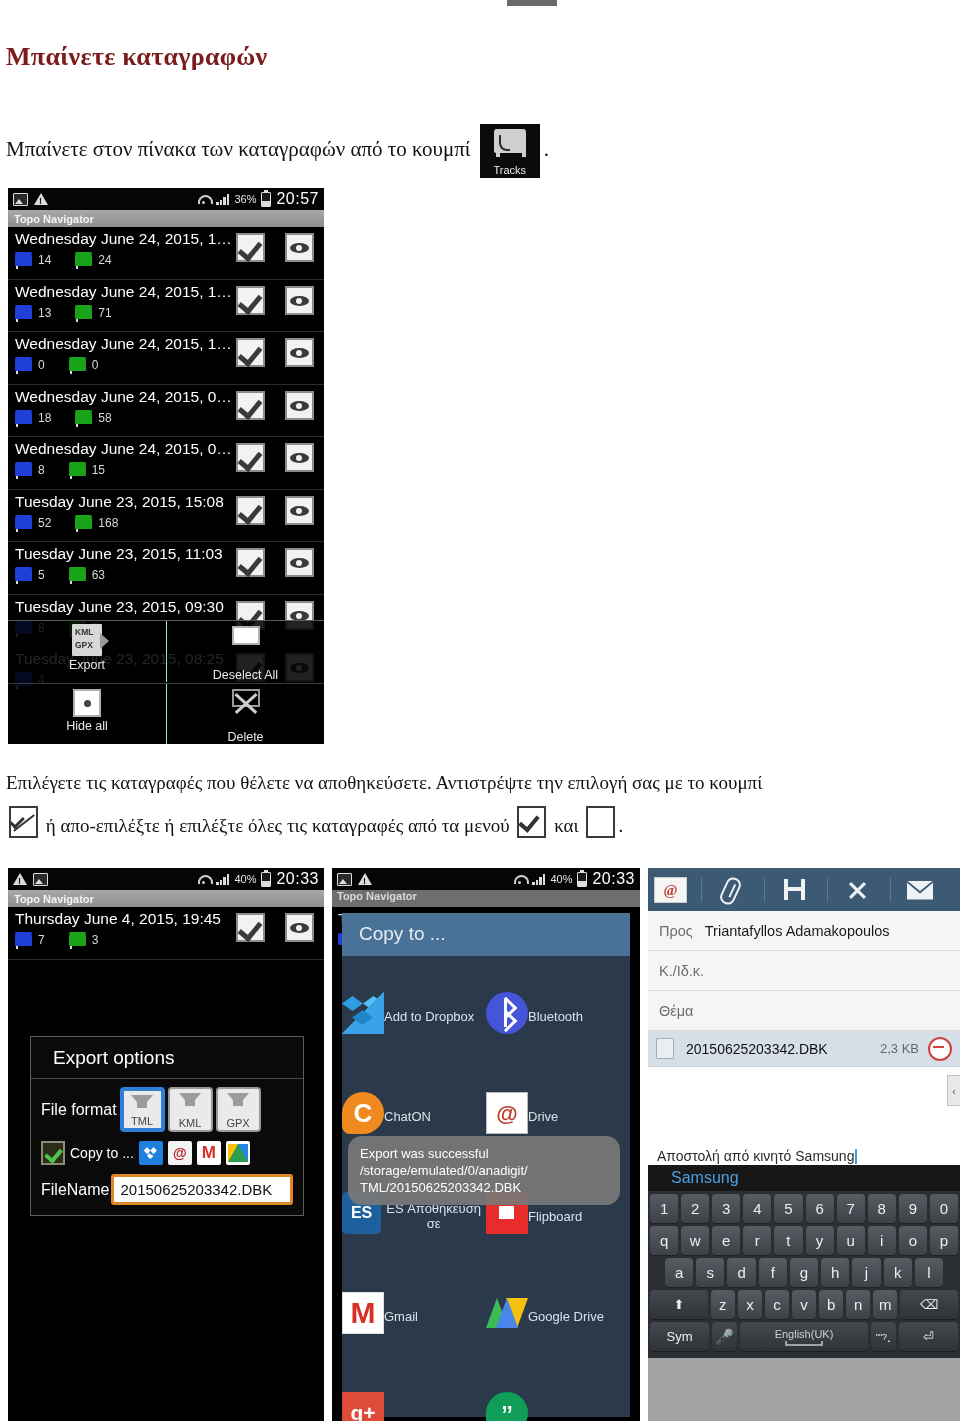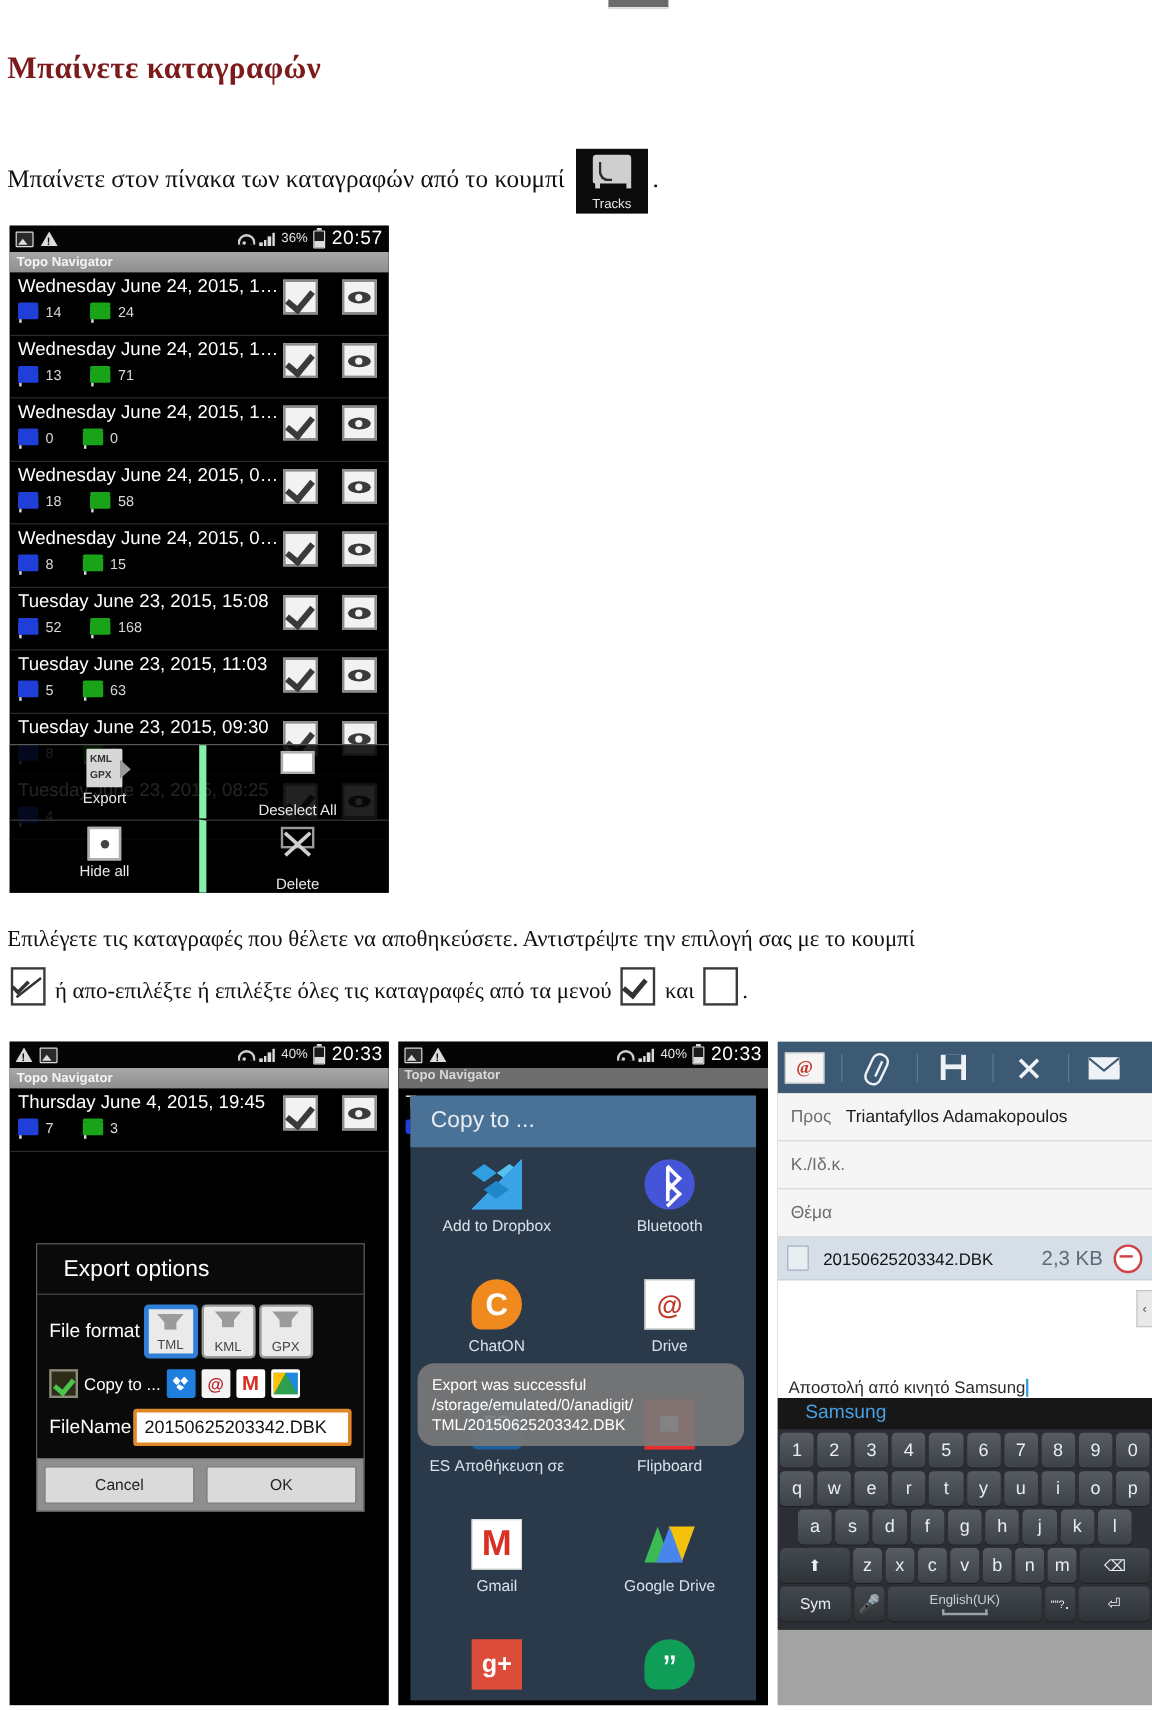--- a/index.html
+++ b/index.html
@@ -117,21 +117,21 @@
   .eye-btn .eye{position:absolute;left:3px;top:8px;width:19px;height:10px;background:#3a3a3a;border-radius:50%;}
   .eye-btn .eye:after{content:"";position:absolute;left:6px;top:2px;width:6px;height:6px;background:#f2f2f2;border-radius:50%;}
   .menu-overlay{
     position:absolute;left:0;right:0;bottom:0;height:123px;background:rgba(0,0,0,.86);
     border-top:1px solid #5a5a5a;display:flex;flex-wrap:wrap;
   }
   .menu-cell{width:50%;height:61px;box-sizing:border-box;position:relative;
     font-family:"Liberation Sans",sans-serif;color:#e9e9e9;font-size:12.5px;
     display:flex;flex-direction:column;align-items:center;justify-content:flex-start;padding-top:3px;}
   .menu-cell + .menu-cell{border-left:0;}
-  .menu-cell:nth-child(2n){border-left:6px solid #86efac;gap:21px;}
+  .menu-cell:nth-child(2n){border-left:1px solid #86efac;gap:21px;}
   .menu-cell:nth-child(n+3){border-top:1px solid #3a3a3a;}
   .mi{width:30px;height:32px;position:relative;margin-bottom:2px;}
   .mi-export{background:#d7d7d7;border-radius:1px;color:#333;font-size:8.5px;font-weight:bold;line-height:13px;text-align:left;padding:2px 0 0 3px;box-sizing:border-box;}
   .mi-export:after{content:"";position:absolute;right:-7px;top:9px;width:0;height:0;border-top:8px solid transparent;border-bottom:8px solid transparent;border-left:9px solid #9a9a9a;}
   .mi-empty{background:#fff;border:2px solid #b0b0b0;box-sizing:border-box;width:28px;height:28px;margin-top:2px;}
   .mi-hide{background:#fff;border:2px solid #b0b0b0;box-sizing:border-box;width:28px;height:28px;margin-top:2px;}
   .mi-hide:after{content:"";position:absolute;left:9px;top:9px;width:7px;height:7px;background:#444;border-radius:50%;}
   .mi-del{width:28px;height:28px;border:2px solid #9a9a9a;box-sizing:border-box;margin-top:2px;position:relative;}
   .mi-del:before,.mi-del:after{content:"";position:absolute;left:-2px;top:11px;width:28px;height:2.5px;background:#cfcfcf;}
   .mi-del:before{transform:rotate(42deg);} .mi-del:after{transform:rotate(-42deg);}
@@ -175,21 +175,21 @@
   .p3-bg{position:absolute;left:0;top:22px;right:0;bottom:0;background:#000;}
   .p3-bg .ghost-bar{height:17px;background:#6e6e6e;color:#d8d8d8;font-family:"Liberation Sans",sans-serif;font-size:11px;font-weight:bold;padding-left:5px;box-sizing:border-box;}
   .p3-bg .ghost-row{color:#dcdcdc;font-family:"Liberation Sans",sans-serif;font-size:15px;padding:3px 0 0 6px;}
   .p3-bg .ghost-bin{width:17px;height:12px;background:#1f3fd8;border-radius:2px;margin:6px 0 0 6px;}
   .share{
     position:absolute;left:10px;top:45px;right:10px;bottom:4px;background:#2b3a4a;
     font-family:"Liberation Sans",sans-serif;color:#e6ecf2;
   }
   .share-hd{background:#4a7296;font-size:19px;padding:10px 0 11px 17px;}
   .share-grid{display:flex;flex-wrap:wrap;padding-top:10px;}
-  .share-cell{width:50%;height:100px;display:flex;flex-direction:column;align-items:center;justify-content:flex-start;}
+  .share-cell{width:50%;height:100px;display:flex;flex-direction:row;align-items:center;justify-content:flex-start;}
   .share-cell .ico{width:42px;height:42px;margin-bottom:6px;position:relative;}
   .share-cell .cap{font-size:13px;text-align:center;line-height:15px;color:#d8e2ea;}
   .ico.dropbox:after{content:"";position:absolute;inset:0;background:
      linear-gradient(135deg,transparent 49%,#3aa3e8 49%) ;}
   .ico.dropbox{background:none;}
   .ico.dropbox .d1,.ico.dropbox .d2,.ico.dropbox .d3,.ico.dropbox .d4{position:absolute;width:21px;height:15px;background:#2e9fe0;}
   .ico.dropbox .d1{left:0;top:4px;clip-path:polygon(0 50%,50% 0,100% 50%,50% 100%);}
   .ico.dropbox .d2{left:21px;top:4px;clip-path:polygon(0 50%,50% 0,100% 50%,50% 100%);background:#56c1f0;}
   .ico.dropbox .d3{left:10px;top:18px;clip-path:polygon(0 50%,50% 0,100% 50%,50% 100%);background:#1f86c8;z-index:2;}
   .ico.bt{background:#4455d8;border-radius:50%;}
@@ -237,21 +237,21 @@
   .xic:before{transform:rotate(45deg);} .xic:after{transform:rotate(-45deg);}
   .sendic{position:absolute;left:8px;top:6px;width:26px;height:19px;background:#eef2f5;clip-path:polygon(0 0,100% 0,100% 100%,0 100%,0 0);}
   .sendic:before{content:"";position:absolute;left:0;top:0;width:26px;height:19px;background:#3c5a73;clip-path:polygon(0 0,50% 55%,100% 0,100% 12%,50% 68%,0 12%);}
   .sendic:after{content:"";position:absolute;right:-7px;top:6px;width:0;height:0;border-top:6px solid transparent;border-bottom:6px solid transparent;border-left:8px solid #eef2f5;}
   .mfield{height:40px;display:flex;align-items:center;padding-left:11px;border-bottom:1px solid #dcdcdc;background:#f5f5f5;font-family:"Liberation Sans",sans-serif;box-sizing:border-box;}
   .mfield .k{font-size:14.5px;color:#6d6d6d;}
   .mfield .v{font-size:14.5px;color:#1b1b1b;margin-left:12px;}
   .attach{height:36px;background:#d6dfe8;display:flex;align-items:center;padding:0 8px;box-sizing:border-box;font-family:"Liberation Sans",sans-serif;border-bottom:1px solid #c5ced6;}
   .attach .fi{width:16px;height:19px;background:#e9eef3;border:1px solid #9fb0bd;border-radius:1px;}
   .attach .fn{font-size:14px;color:#111;margin-left:12px;}
-  .attach .fs{font-size:17px;color:#5c6b77;margin-left:auto;}
+  .attach .fs{font-size:13px;color:#5c6b77;margin-left:auto;}
   .attach .rm{width:20px;height:20px;border:2px solid #d04040;border-radius:50%;margin-left:9px;position:relative;background:#fff;}
   .attach .rm:after{content:"";position:absolute;left:3px;top:7px;width:11px;height:2.5px;background:#d04040;}
   .mbody{position:relative;height:98px;background:#fff;}
   .side-tab{position:absolute;right:0;top:8px;width:12px;height:29px;background:#e9e9e9;border:1px solid #c3c3c3;border-right:none;display:flex;align-items:center;justify-content:center;font-size:11px;color:#555;font-family:"Liberation Sans",sans-serif;}
   .sig{position:absolute;left:9px;bottom:1px;font-family:"Liberation Sans",sans-serif;font-size:14px;color:#2b2b2b;}
   .sig .caret{display:inline-block;width:2px;height:15px;background:#3aa0e0;vertical-align:-3px;margin-left:1px;}
   .kb{background:#171717;}
   .kb-hd{height:26px;display:flex;align-items:center;padding-left:23px;box-sizing:border-box;color:#4a9fe0;font-family:"Liberation Sans",sans-serif;font-size:16px;background:#171717;}
   .kb-body{background:#2b2f33;padding:3px 2px 4px 2px;}
   .kb-row{display:flex;justify-content:center;gap:3px;margin-bottom:3px;}
@@ -578,24 +578,20 @@
         <span class="copy-lab">Copy to ...</span>
         <span class="mini dbx"></span>
         <span class="mini mail"></span>
         <span class="mini gm"></span>
         <span class="mini gdr"></span>
       </div>
       <div class="row-file">
         <span class="lab">FileName</span>
         <span class="fname">20150625203342.DBK</span>
       </div>
-    </div>
-    <div class="dlg-foot">
-      <span class="btn">Cancel</span>
-      <span class="btn">OK</span>
     </div>
   </div>
 </div>
 
 <div class="phone" id="phone3">
   <div class="statusbar">
     <span class="sb-left">
       <span class="ic-pic"></span>
       <span class="ic-warn"></span>
     </span>

